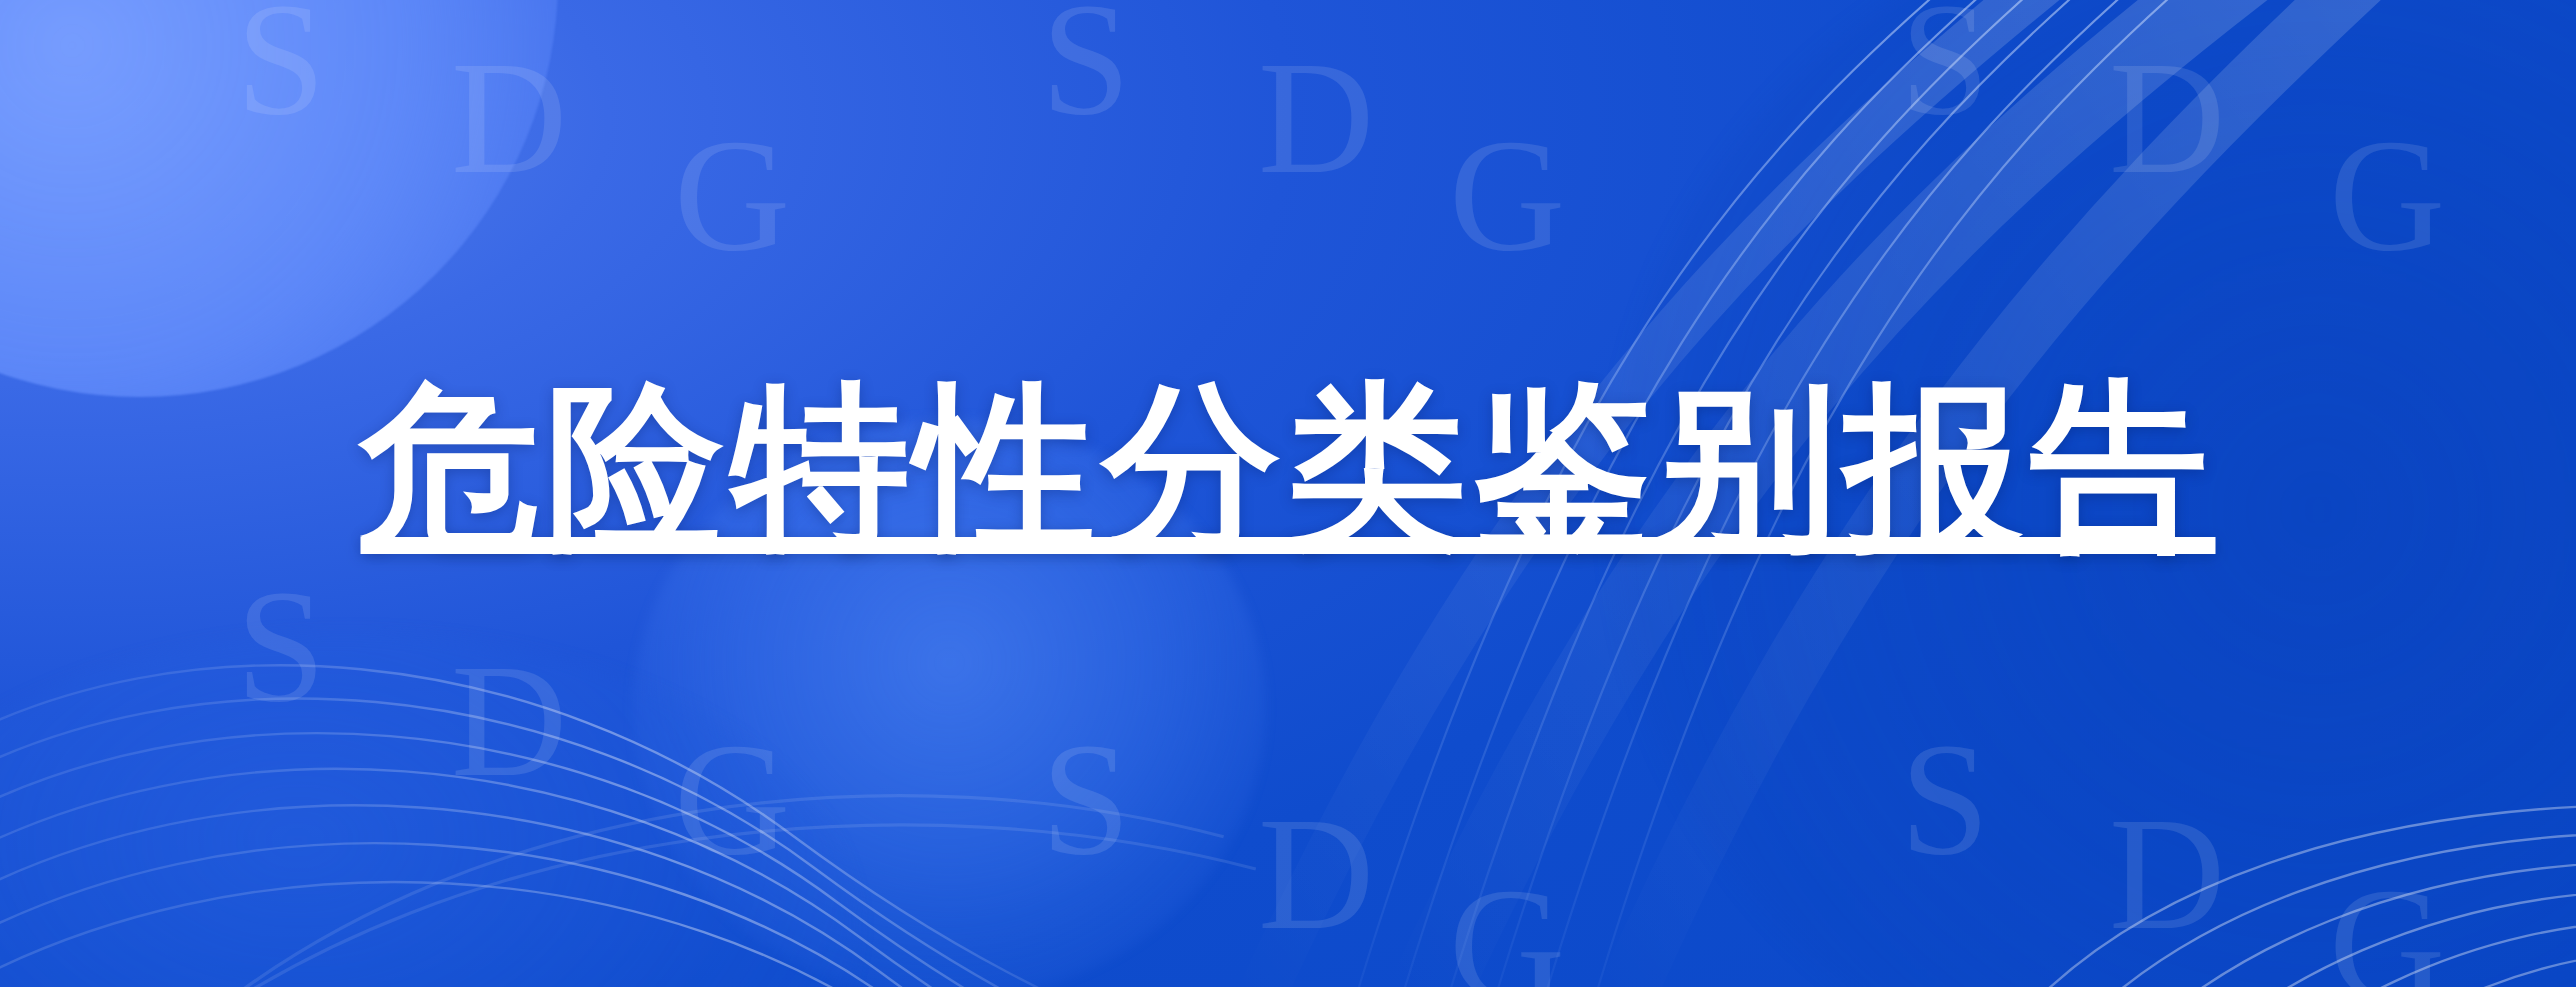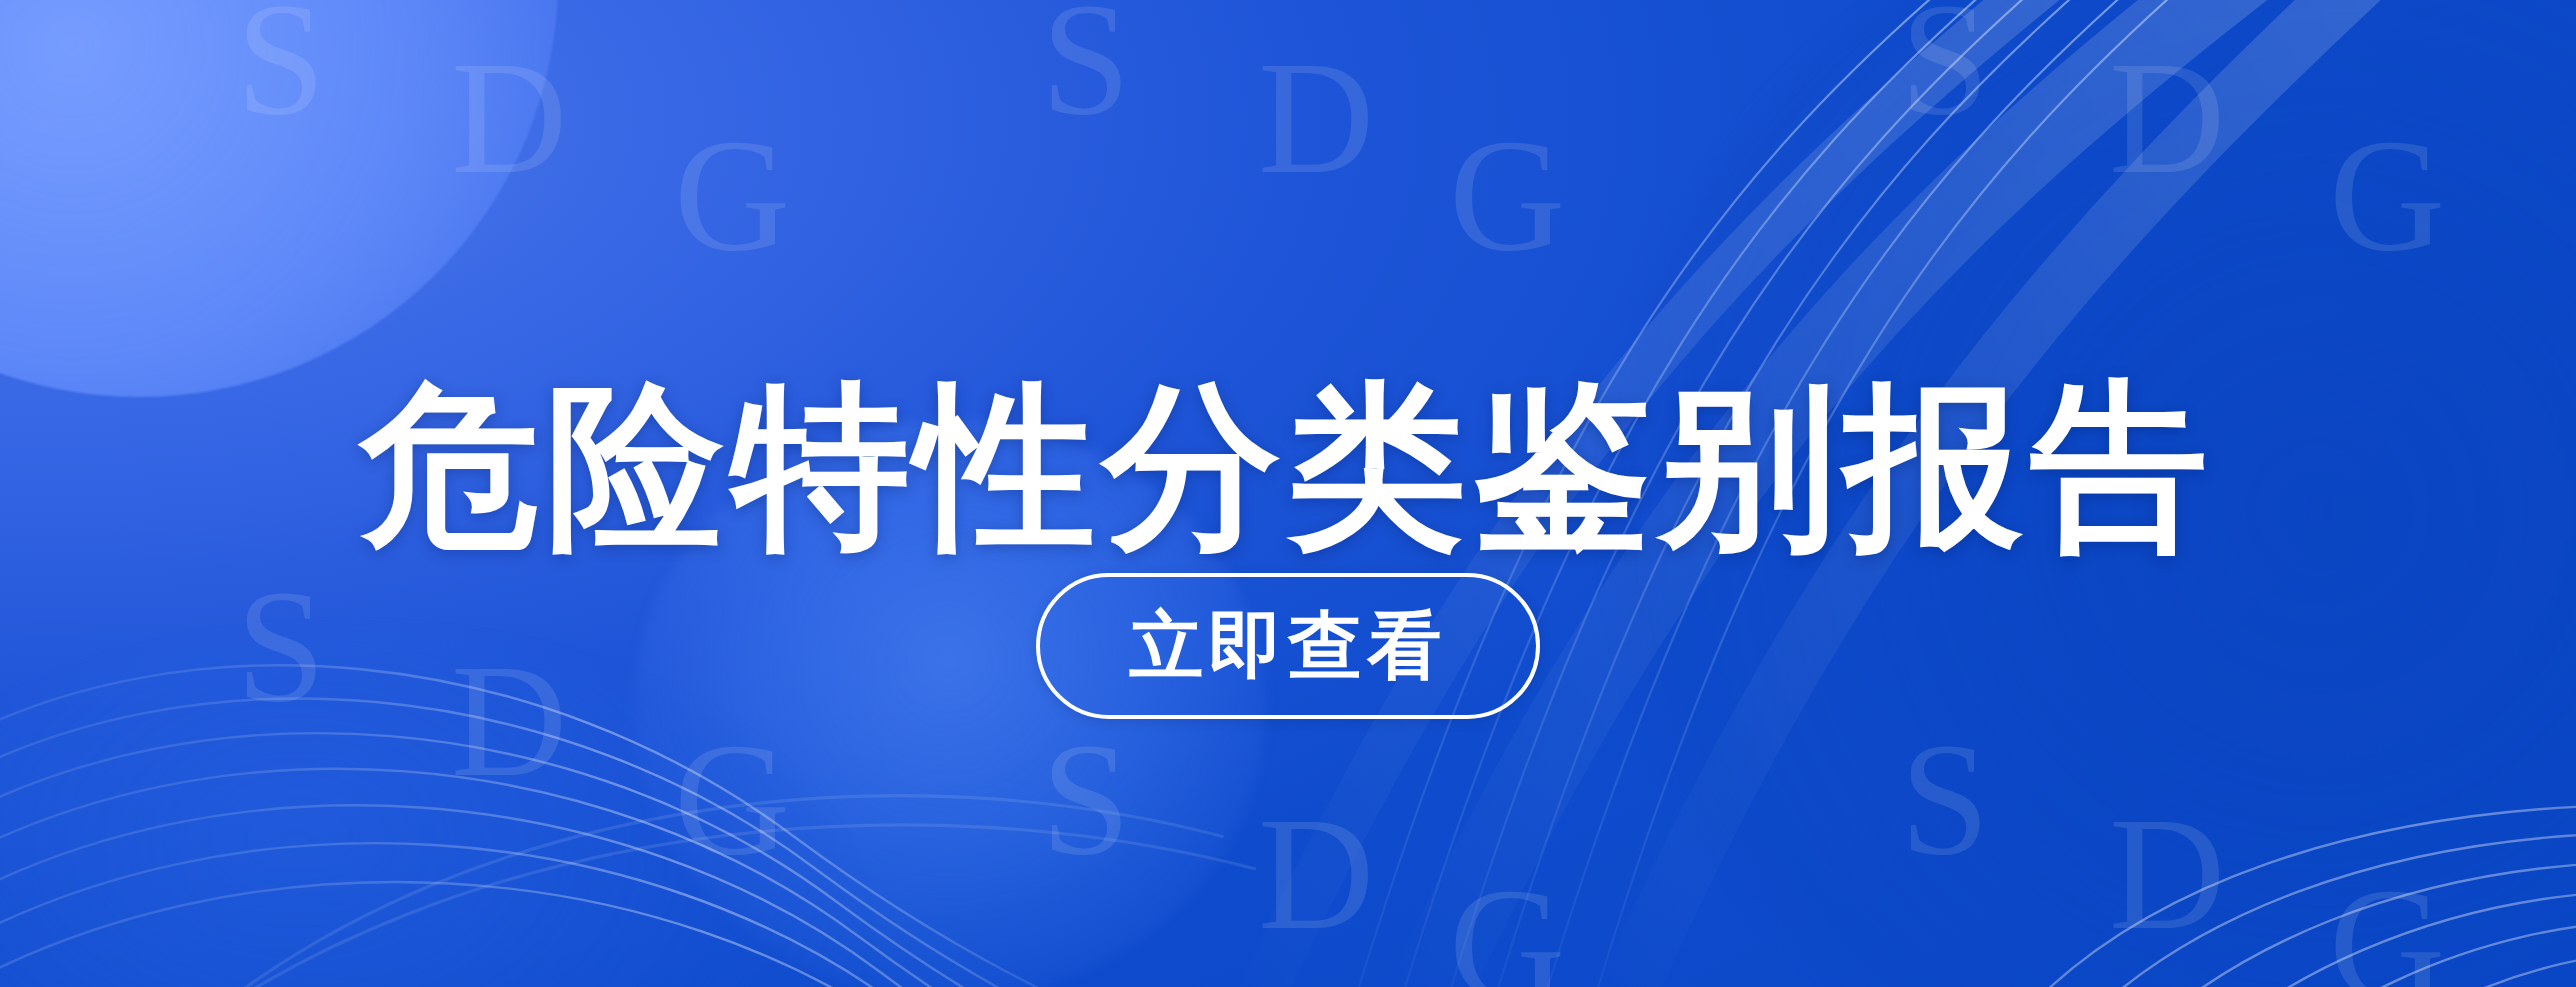--- a/index.html
+++ b/index.html
@@ -80,20 +80,21 @@
   .title{
     display:inline-block;
     font-family:"Liberation Sans","DejaVu Sans",sans-serif;
     font-weight:700;
     font-size:178px;
     letter-spacing:7.5px;
     color:#ffffff;
     line-height:1.08;
     text-shadow:0 3.2px 14px rgba(2,26,92,.30);
     white-space:nowrap;
+    text-decoration:underline;
   }
 
   
   .cta-wrap{
     position:absolute;
     left:0; right:0;
     top:573px;
     text-align:center;
   }
   .cta{
@@ -209,20 +210,15 @@
         <span class="wm" style="left: 1900px; top: 719px; font-size: 161px;">S</span>
         <span class="wm" style="left: 2109px; top: 794px; font-size: 161px;">D</span>
         <span class="wm" style="left: 2329px; top: 864px; font-size: 161px;">G</span>
       </div>
   </div>
 
   <div class="title-wrap">
     <h1 class="title">危险特性分类鉴别报告</h1>
   </div>
 
-  <div class="cta-wrap">
-    <button class="cta">
-      <span class="cta-label">立即查看</span>
-    </button>
-  </div>
 
 </div>
 
 
 </body></html>

